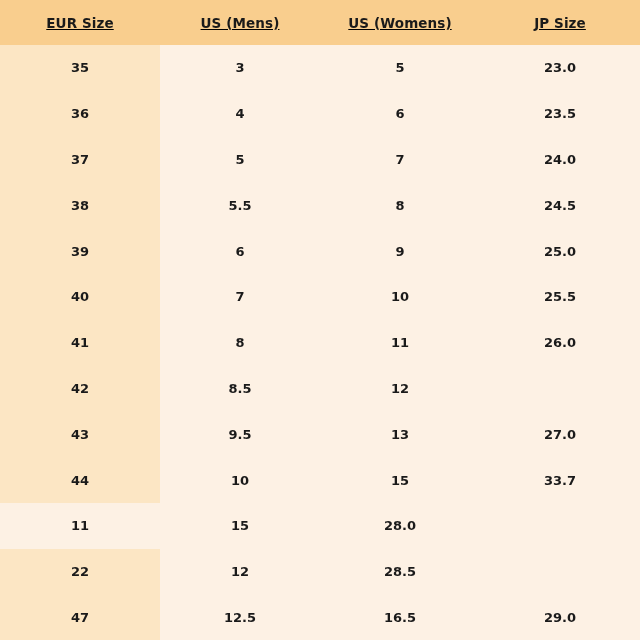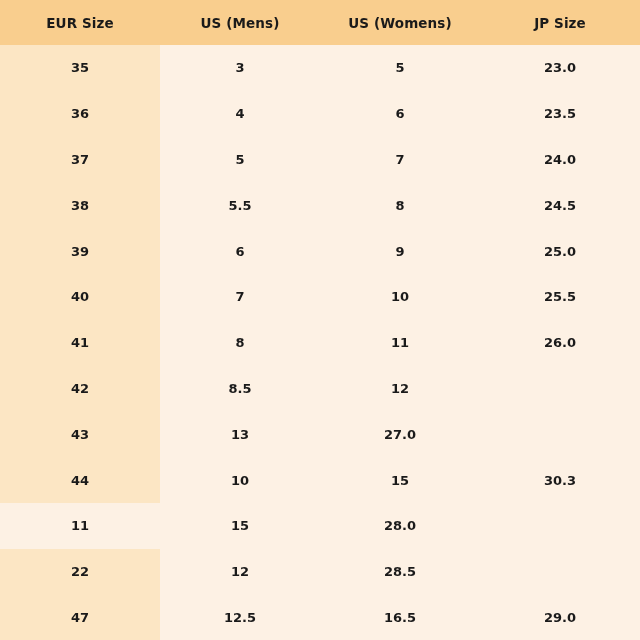--- a/index.html
+++ b/index.html
@@ -34,20 +34,21 @@
     z-index: 0;
   }
 
   .thead {
     position: relative;
     z-index: 2;
     display: flex;
     width: 640px;
     height: 45px;
     background: #f9ce8e;
+    text-decoration: underline;
   }
 
   .th {
     flex: 0 0 160px;
     width: 160px;
     height: 45px;
     display: flex;
     align-items: center;
     justify-content: center;
     font-size: 13.5px;
@@ -146,28 +147,29 @@
         <div class="td plain">11</div>
         <div class="td plain">26.0</div>
       </div>
       <div class="tr">
         <div class="td key">42</div>
         <div class="td plain">8.5</div>
         <div class="td plain">12</div>
       </div>
       <div class="tr">
         <div class="td key">43</div>
+        <div class="td plain">9.5</div>
         <div class="td plain">13</div>
         <div class="td plain">27.0</div>
       </div>
       <div class="tr">
         <div class="td key">44</div>
         <div class="td plain">10</div>
         <div class="td plain">15</div>
-        <div class="td plain">30.3</div>
+        <div class="td plain">33.7</div>
       </div>
       <div class="tr">
         <div class="td plain">11</div>
         <div class="td plain">15</div>
         <div class="td plain">28.0</div>
       </div>
       <div class="tr">
         <div class="td key">22</div>
         <div class="td plain">12</div>
         <div class="td plain">28.5</div>

